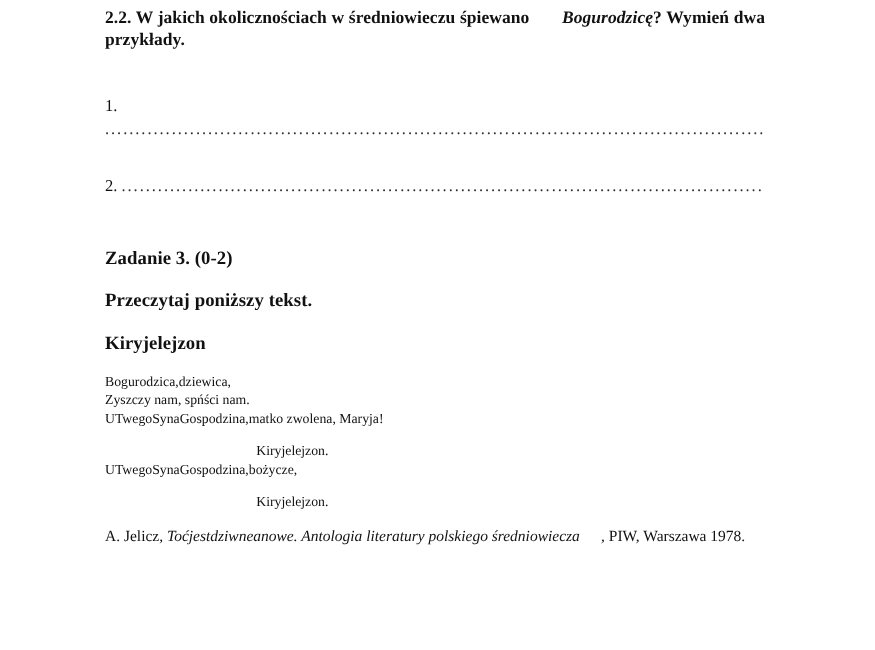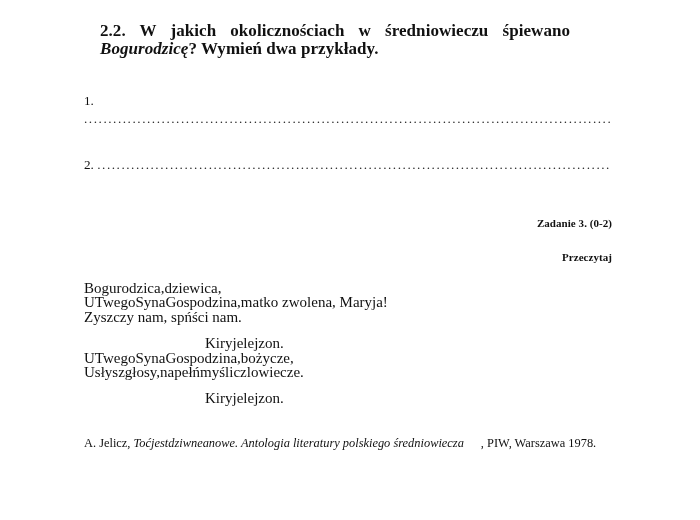--- a/index.html
+++ b/index.html
@@ -20,25 +20,25 @@
     position: relative;
     width: 700px;
     height: 520px;
     box-sizing: border-box;
     padding: 0 88px 0 84px;
   }
 
   
   .q-heading {
     font-weight: bold;
-    font-size: 17px;
+    font-size: 14px;
     line-height: 18px;
     text-align: justify;
     text-align-last: left;
-    margin: 16px;
+    margin: 0;
     padding-top: 6px;
     letter-spacing: 0.05px;
   }
   .q-heading .title-italic {
     font-style: italic;
   }
   .q-heading .gap {
     display: inline-block;
     width: 26px;
   }
@@ -75,33 +75,32 @@
     display: inline;
   }
   .spacer-1 { height: 28px; }
 
   
   .task-block {
     margin-top: 40px;
   }
   .bold-line {
     font-weight: bold;
-    font-size: 11px;
+    font-size: 15px;
     line-height: 18px;
     margin: 0 0 16px 0;
     letter-spacing: 0.05px;
-    text-align: right;
   }
   .bold-line.tight {
     margin-bottom: 15px;
   }
 
   
   .poem {
-    font-size: 15px;
+    font-size: 11px;
     line-height: 14.4px;
     margin-top: 2px;
   }
   .poem .line {
     white-space: pre;
   }
   .poem .refrain {
     padding-left: 121px;
   }
   .poem .stanza-gap {
@@ -116,21 +115,21 @@
   }
   .poem .refrain-last {
     padding-left: 121px;
     margin-top: 12px;
   }
 
   
   .attribution {
     font-size: 12.4px;
     line-height: 16px;
-    margin-top: 29px;
+    margin-top: 12px;
     white-space: nowrap;
   }
   .attribution .src-title {
     font-style: italic;
   }
   .attribution .gap {
     display: inline-block;
     width: 17px;
   }
 </style>
@@ -154,33 +153,33 @@
 
     <div class="answer-block inline-num">
       <span class="answer-num">2.</span>
       <span class="dotline">..........................................................................................................</span>
     </div>
 
   </div>
 
   <div class="task-block">
     <p class="bold-line">Zadanie 3. (0-2)</p>
-    <p class="bold-line tight">Przeczytaj</p>
+    <p class="bold-line">Przeczytaj poniższy tekst.</p>
+    <p class="bold-line tight">Kiryjelejzon</p>
 
     <div class="poem">
       <div class="line">Bogurodzica,dziewica,</div>
+      <div class="line">Zyszczy nam, spńści nam.</div>
       <div class="line">UTwegoSynaGospodzina,matko zwolena, Maryja!</div>
-      <div class="line">Zyszczy nam, spńści nam.</div>
 
       <div class="stanza-gap"></div>
 
       <div class="line refrain">Kiryjelejzon.</div>
 
       <div class="line">UTwegoSynaGospodzina,bożycze,</div>
-      <div class="line">Usłyszgłosy,napełńmyśliczlowiecze.</div>
 
 
       <div class="line refrain-last">Kiryjelejzon.</div>
     </div>
 
     <p class="attribution">
       <span>A. Jelicz,</span>
       <span class="src-title">Toćjestdziwneanowe. Antologia literatury polskiego średniowiecza</span><span class="gap"></span><span>, PIW, Warszawa 1978.</span>
     </p>
   </div>

